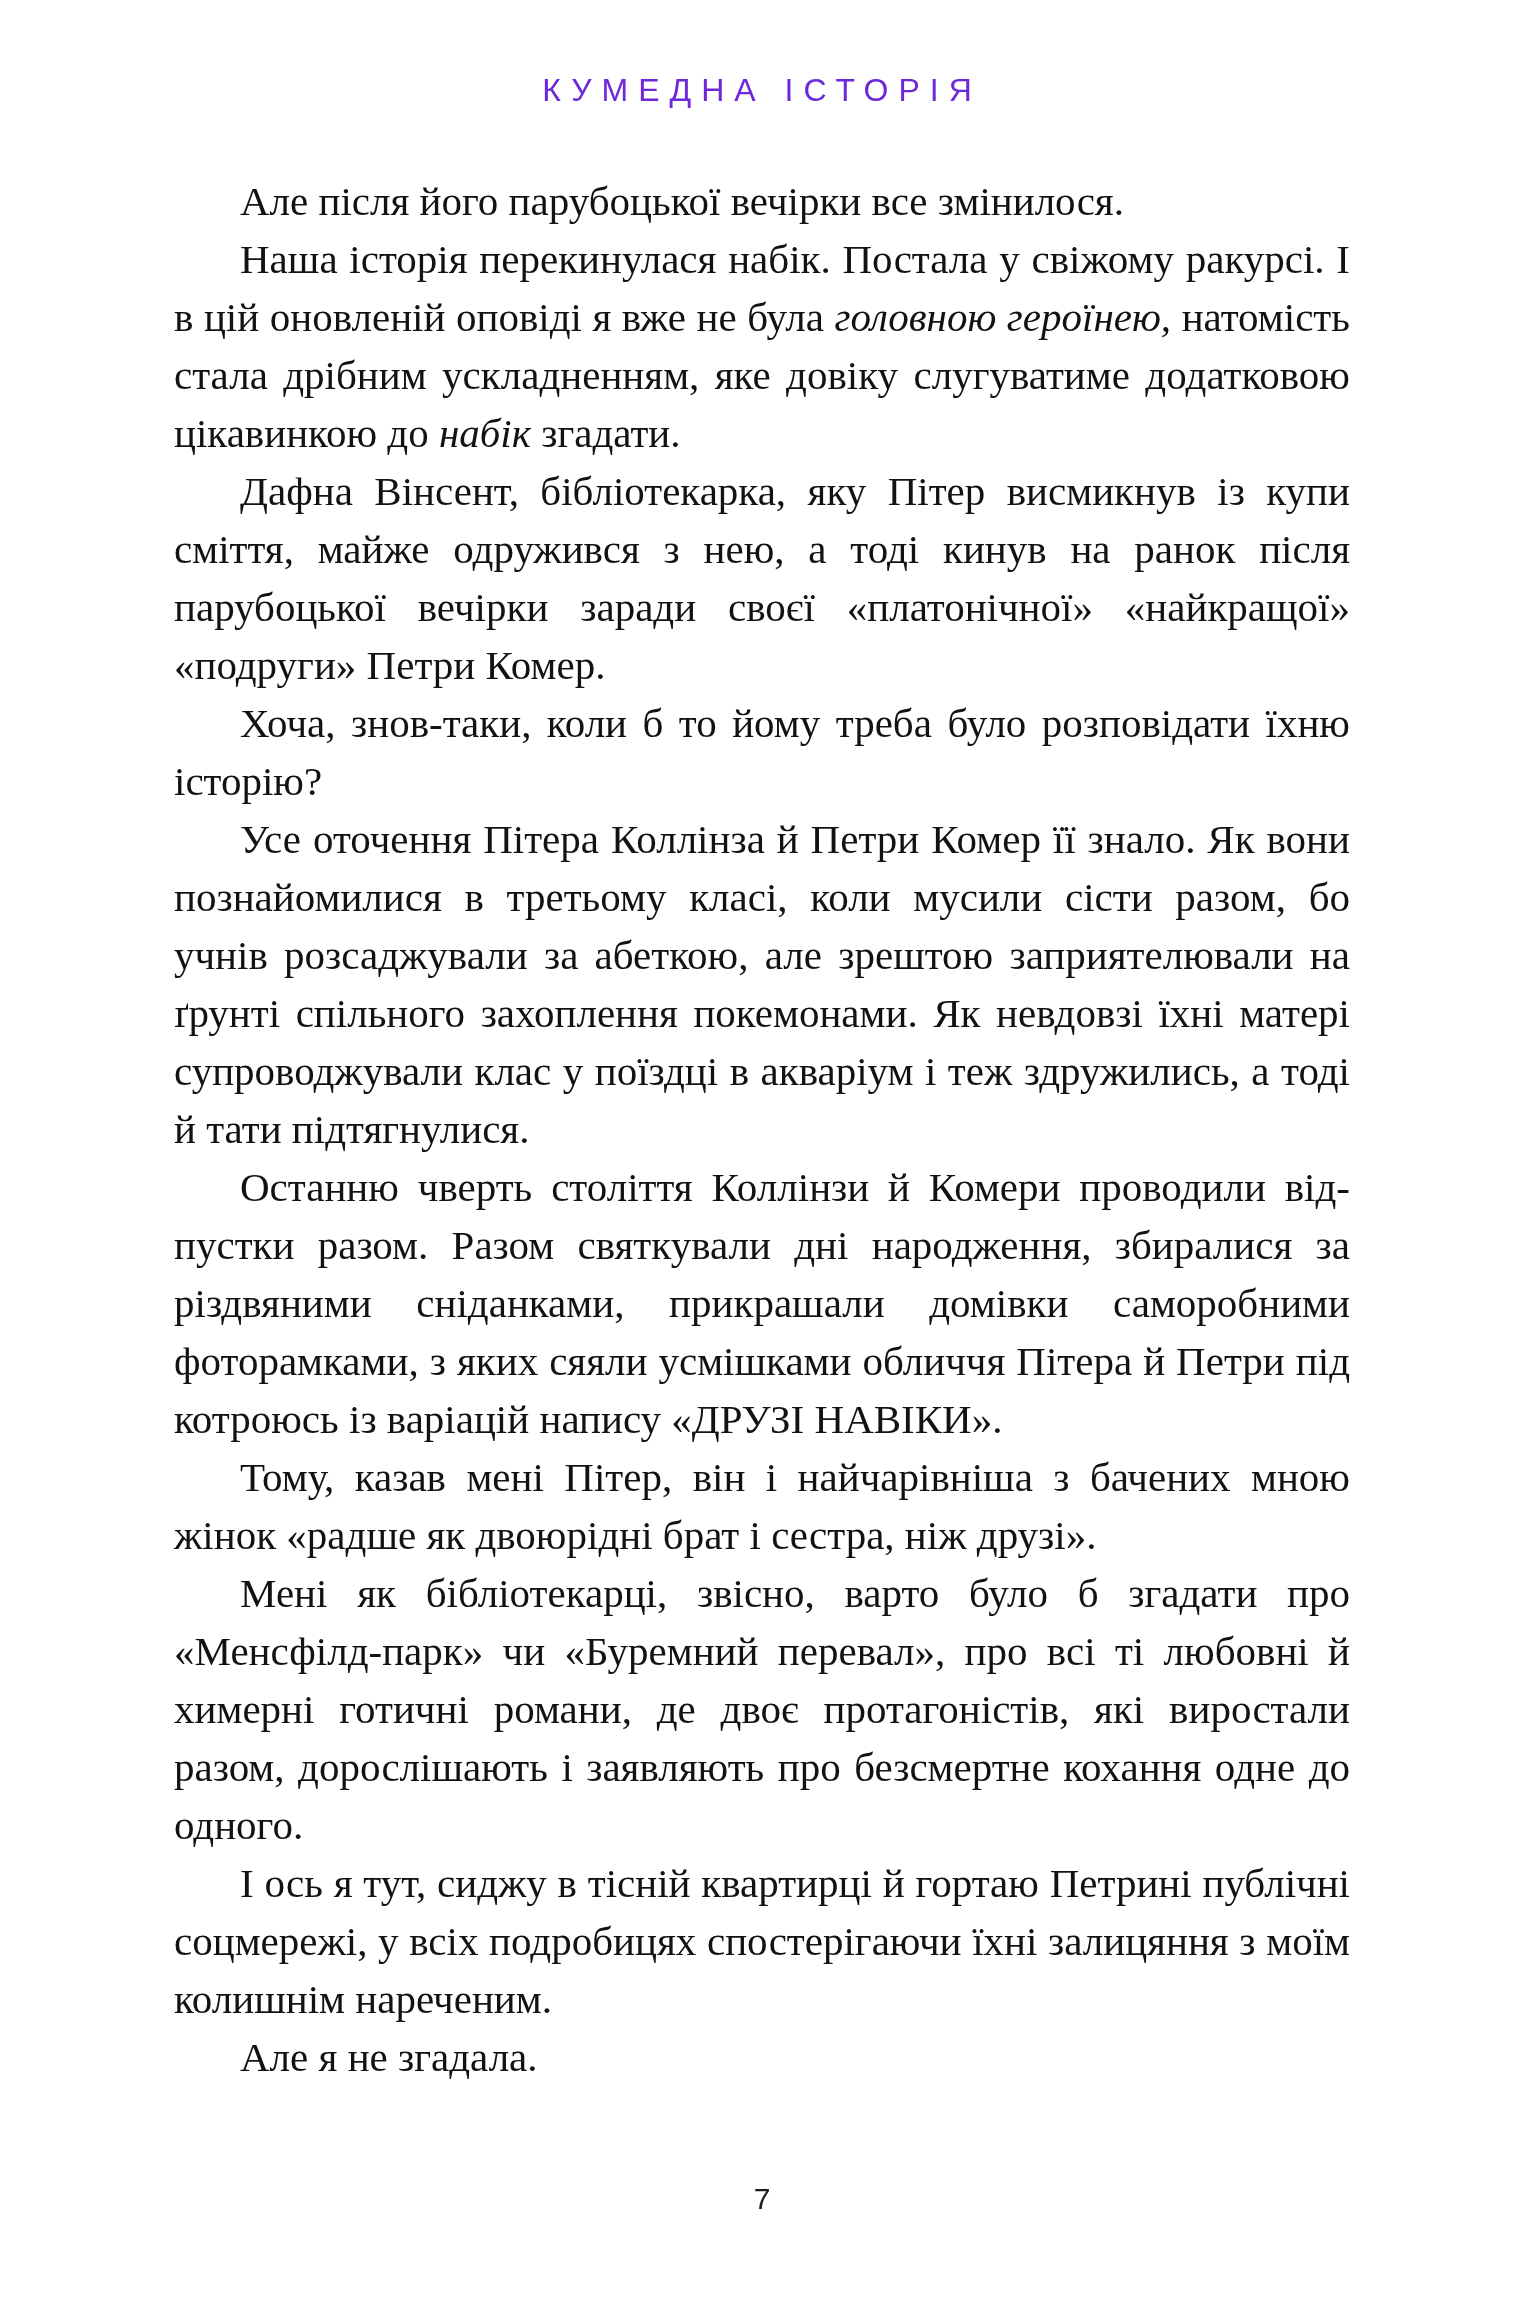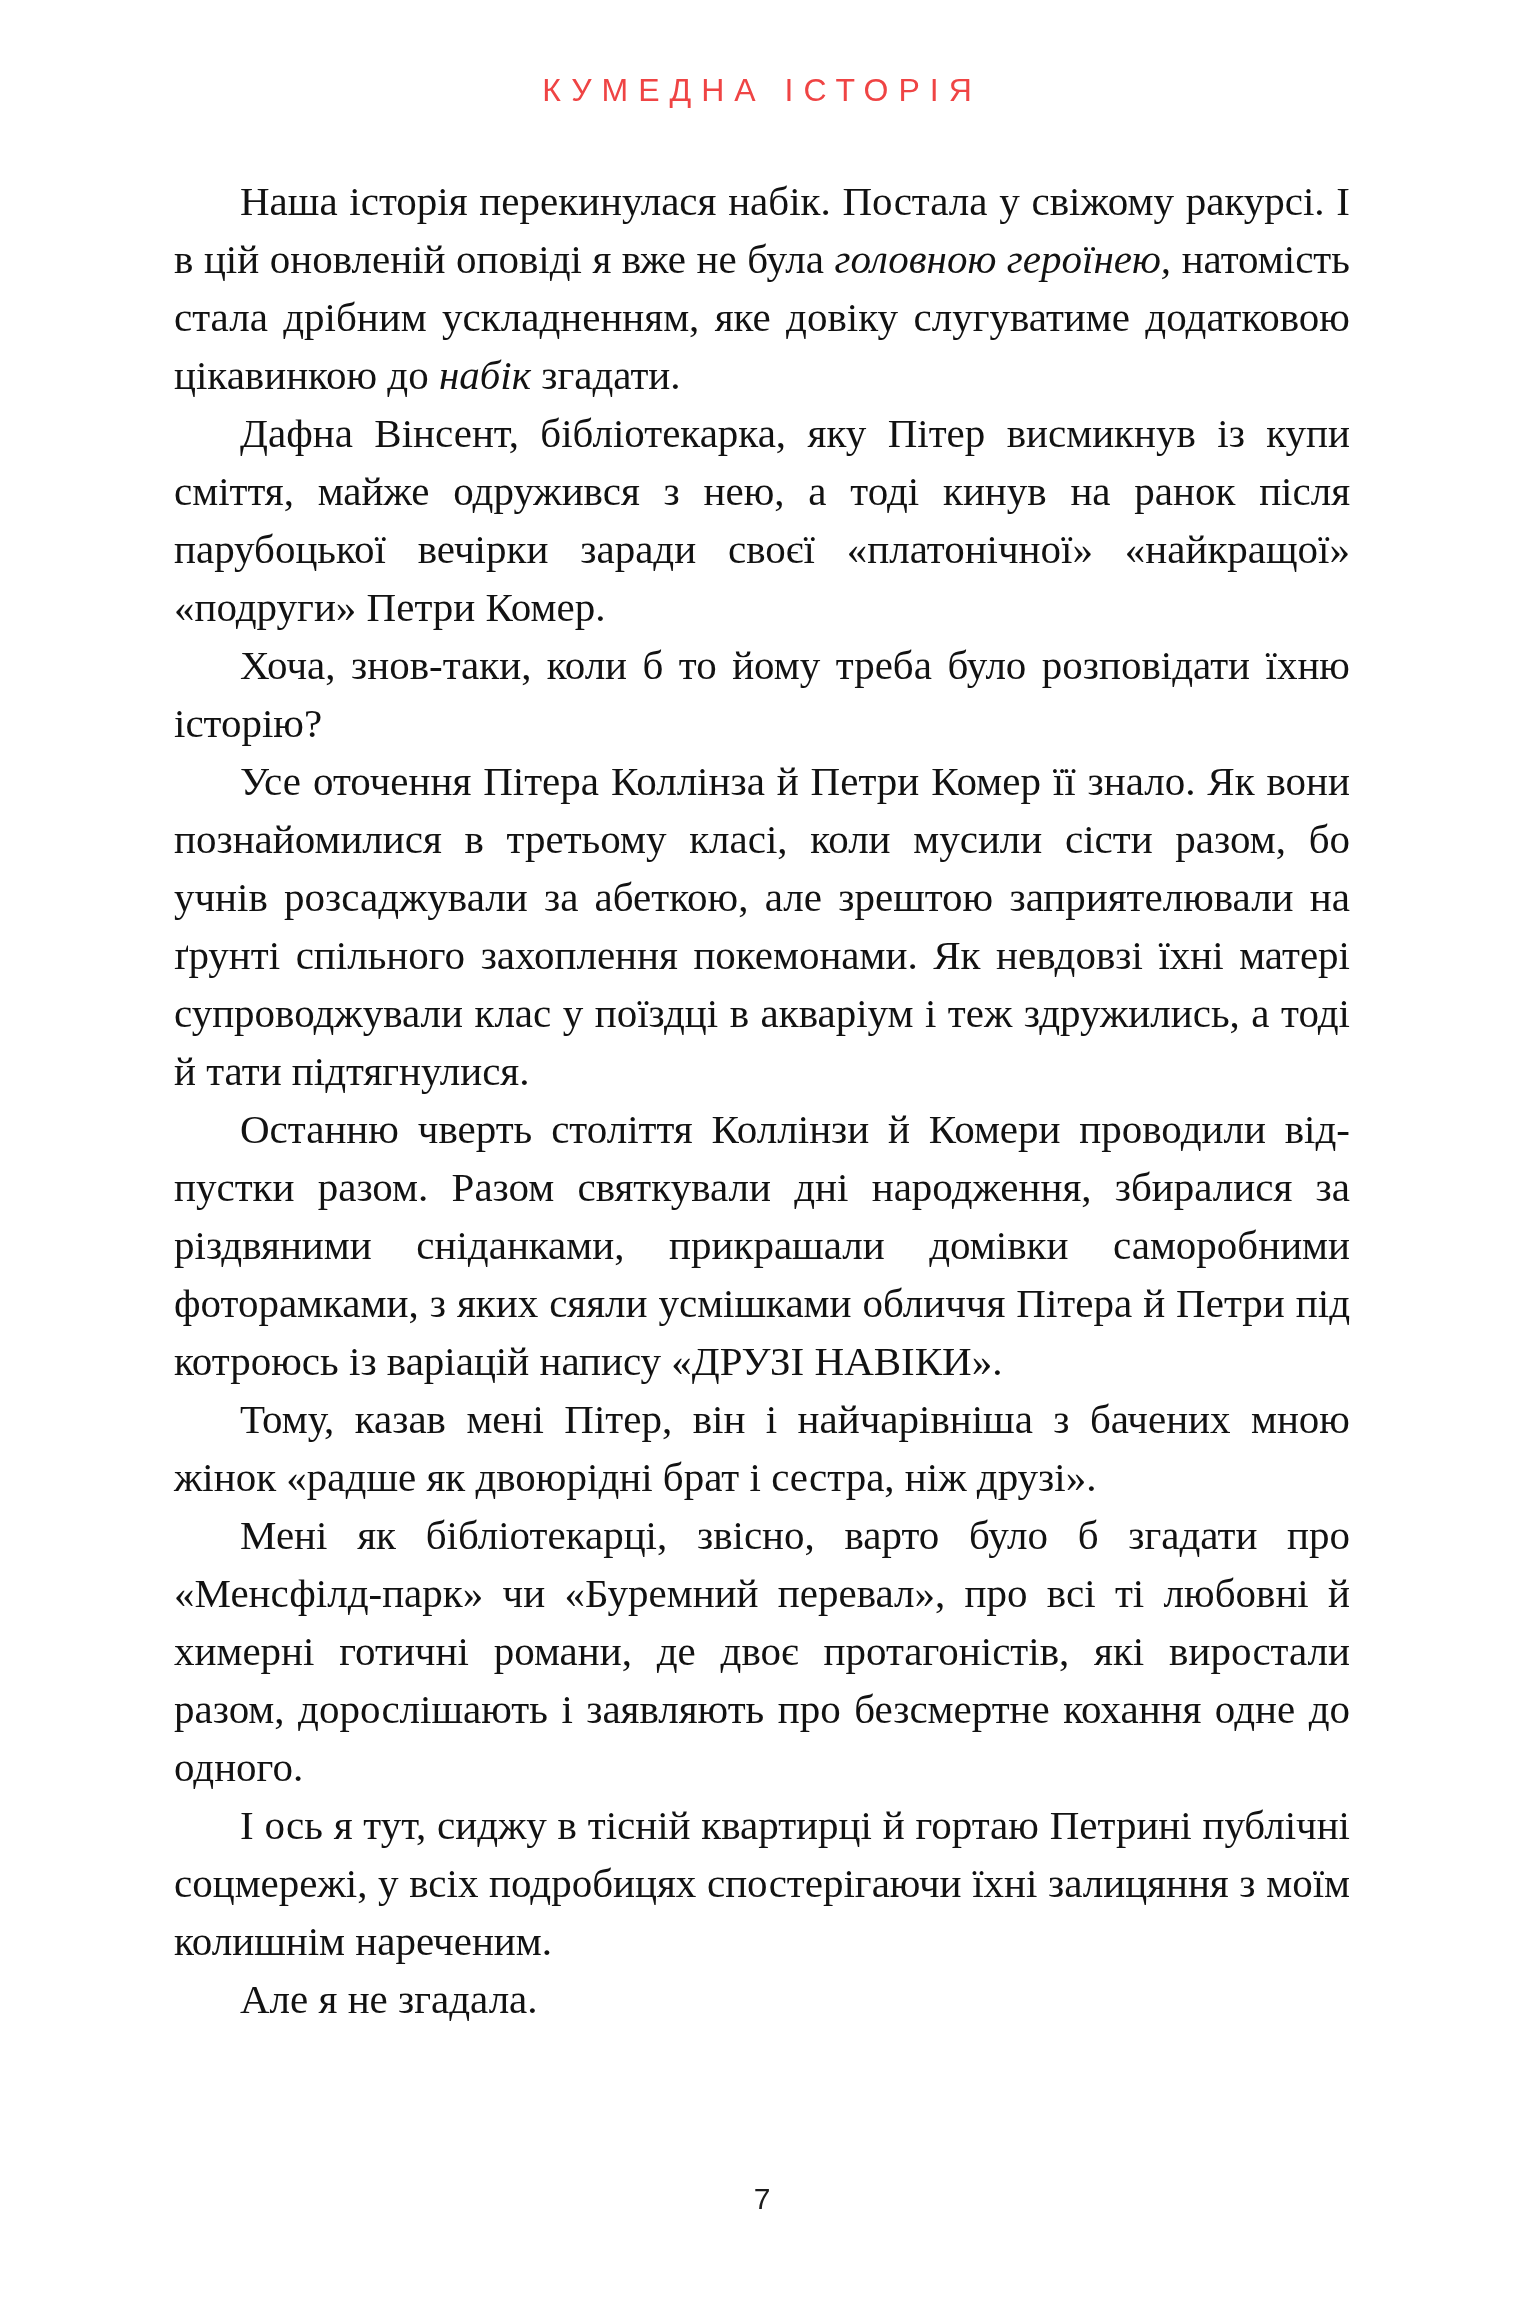--- a/index.html
+++ b/index.html
@@ -23,21 +23,21 @@
     right: 0;
     text-align: center;
   }
   .running-title {
     display: inline-block;
     margin: 0;
     font-family: "Liberation Sans", sans-serif;
     font-weight: 400;
     font-size: 32px;
     letter-spacing: 10px;
-    color: #ef4444;
+    color: #6d28d9;
     text-transform: uppercase;
     white-space: nowrap;
   }
   .body-text {
     position: absolute;
     top: 172px;
     left: 174px;
     width: 1176px;
     font-size: 41px;
     line-height: 58px;
@@ -67,20 +67,21 @@
 </head>
 <body>
 
 <div class="page">
 
   <header class="running-header">
     <h1 class="running-title">КУМЕДНА ІСТОРІЯ</h1>
   </header>
 
   <main class="body-text">
+      <p><span>Але після його парубоцької вечірки все змінилося.</span></p>
       <p><span>Наша історія перекинулася набік. Постала у свіжому ра­курсі. І в цій оновленій оповіді я вже не була </span><em>головною герої­нею,</em><span> натомість стала дрібним ускладненням, яке довіку слугуватиме додатковою цікавинкою до </span><em>набік</em><span> згадати.</span></p>
       <p><span>Дафна Вінсент, бібліотекарка, яку Пітер висмикнув із купи сміття, майже одружився з нею, а тоді кинув на ранок після парубоцької вечірки заради своєї «платонічної» «най­кращої» «подруги» Петри Комер.</span></p>
       <p><span>Хоча, знов-таки, коли б то йому треба було розповідати їхню історію?</span></p>
       <p><span>Усе оточення Пітера Коллінза й Петри Комер її знало. Як вони познайомилися в третьому класі, коли мусили сісти разом, бо учнів розсаджували за абеткою, але зрештою за­приятелювали на ґрунті спільного захоплення покемонами. Як невдовзі їхні матері супроводжували клас у поїздці в ак­варіум і теж здружились, а тоді й тати підтягнулися.</span></p>
       <p><span>Останню чверть століття Коллінзи й Комери проводили від­пустки разом. Разом святкували дні народження, збиралися за різдвяними сніданками, прикрашали домівки саморобними фоторамками, з яких сяяли усмішками обличчя Пітера й Петри під котроюсь із варіацій напису «ДРУЗІ НАВІКИ».</span></p>
       <p><span>Тому, казав мені Пітер, він і найчарівніша з бачених мною жінок «радше як двоюрідні брат і сестра, ніж друзі».</span></p>
       <p><span>Мені як бібліотекарці, звісно, варто було б згадати про «Менсфілд-парк» чи «Буремний перевал», про всі ті лю­бовні й химерні готичні романи, де двоє протагоністів, які виростали разом, дорослішають і заявляють про безсмертне кохання одне до одного.</span></p>
       <p><span>І ось я тут, сиджу в тісній квартирці й гортаю Петрині публічні соцмережі, у всіх подробицях спостерігаючи їхні залицяння з моїм колишнім нареченим.</span></p>
       <p><span>Але я не згадала.</span></p>
     </main>

